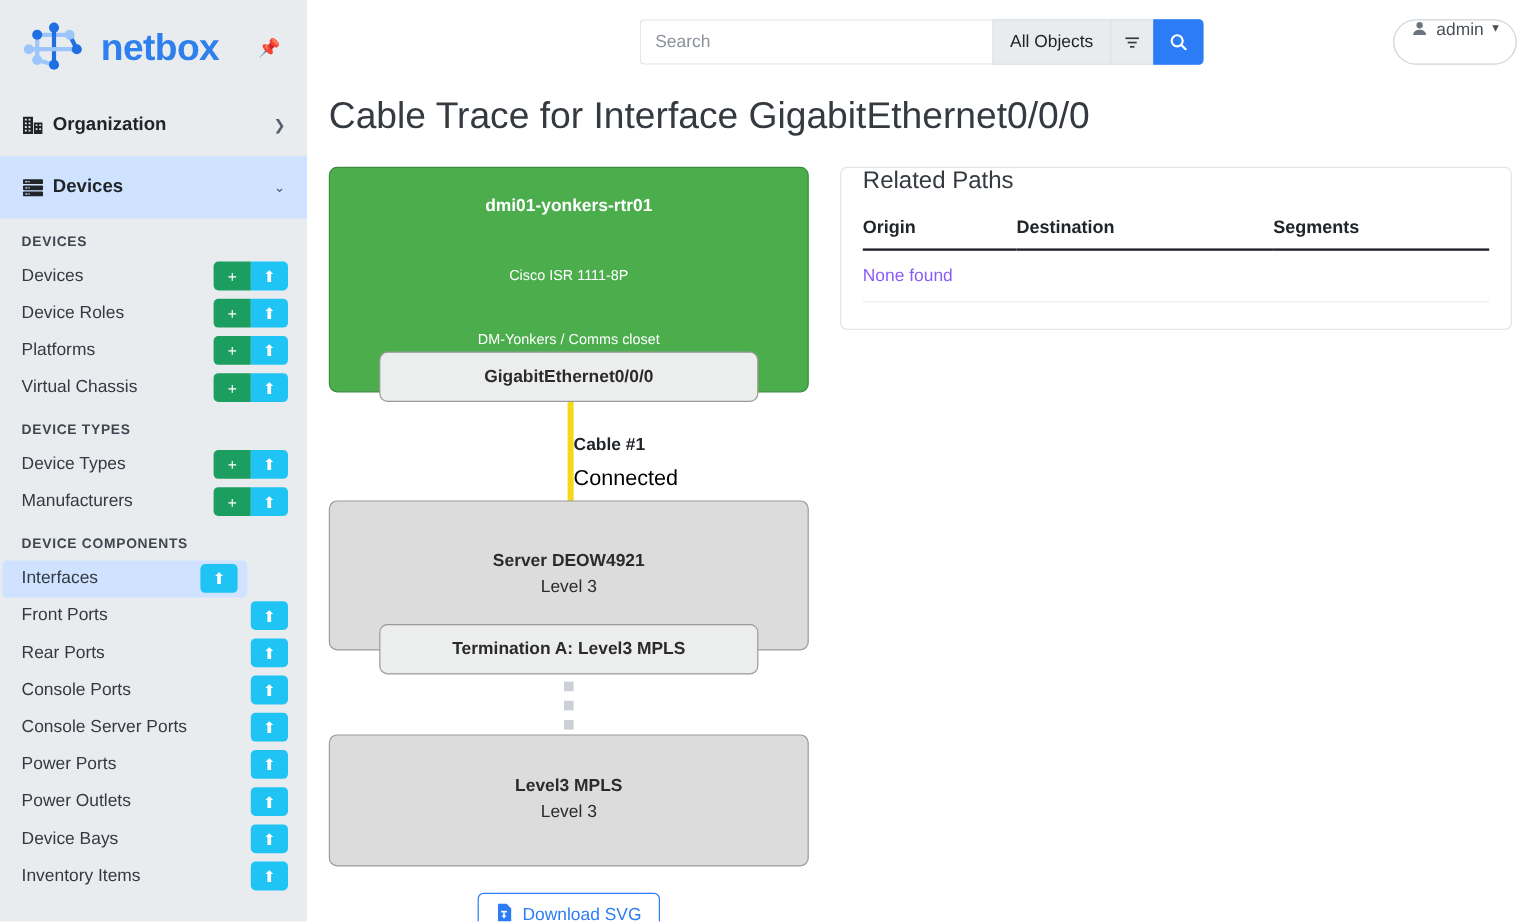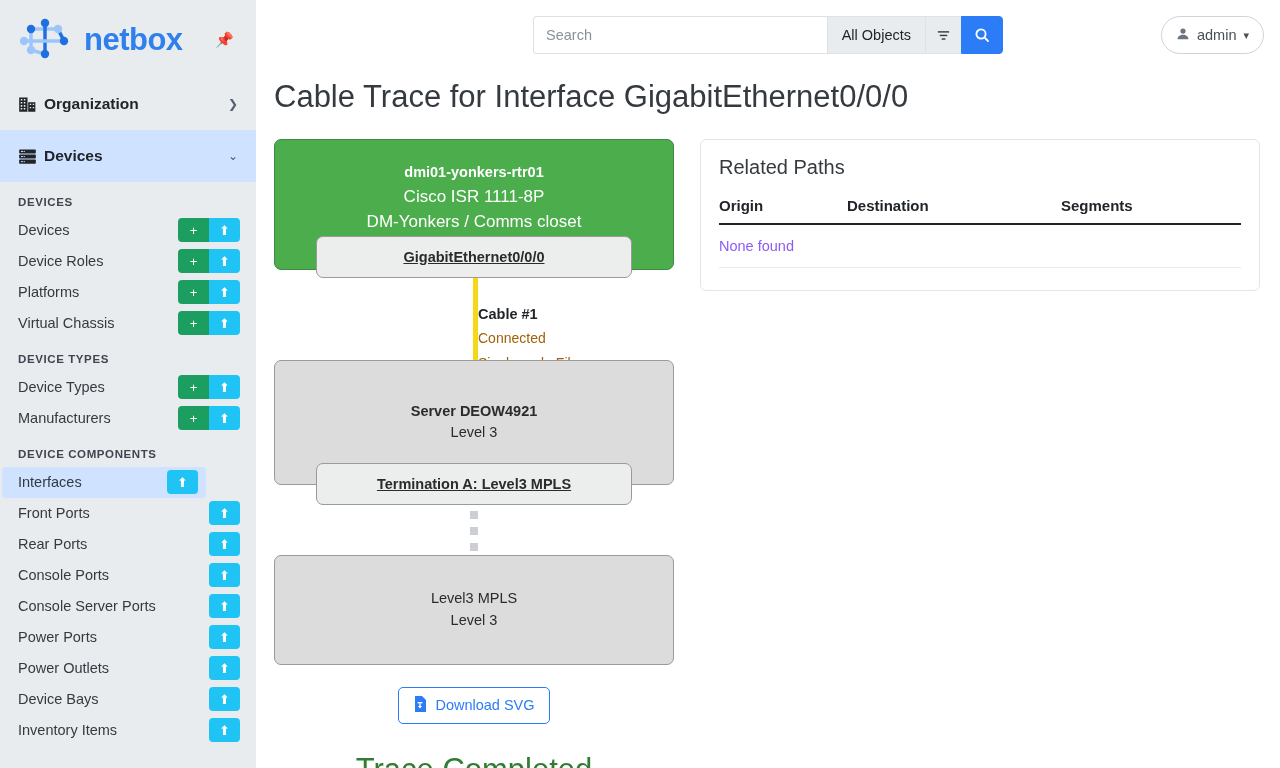--- a/index.html
+++ b/index.html
@@ -96,59 +96,59 @@
     width: 36px; background: #e9ecef; border: 1px solid #dee2e6; border-right: none;
     cursor: pointer; color: #343a40;
   }
   .search-go {
     width: 42px; background: #2b7cf6; border: 1px solid #2b7cf6;
     border-radius: 0 4px 4px 0; display: flex; align-items: center;
     justify-content: center; cursor: pointer;
   }
   .user-btn {
     position: absolute; right: 16px; top: 16px;
-    height: 38px; display: flex; align-items: center; gap: 7px;
+    height: 38px; display: flex; align-items: flex-start; gap: 7px;
     padding: 0 14px; border: 1px solid #ced4da; border-radius: 19px;
     background: #fff; color: #495057; font-size: 14.5px; cursor: pointer;
   }
 
   .page-title {
     font-size: 31px; font-weight: 400; color: #343a40;
     padding: 8px 0 0 18px; line-height: 1.25;
   }
 
   .content { display: flex; padding: 22px 20px 0 18px; gap: 26px; }
   .trace-col { width: 400px; flex: 0 0 400px; }
   .related-col { flex: 1; }
 
   
   .trace { position: relative; }
   .node-device {
     background: #4bad4b; border: 1px solid #3d8b40; border-radius: 7px;
     padding: 22px 14px 34px; text-align: center; color: #fff;
   }
   .node-device .nd-name { font-size: 14.5px; font-weight: 700; line-height: 1.5; }
-  .node-device .nd-sub { font-size: 17px; font-weight: 400; line-height: 1.5; }
+  .node-device .nd-sub { font-size: 12px; font-weight: 400; line-height: 1.5; margin-top: 36px; }
 
   .term-box {
     background: #eceded; border: 1px solid #9a9a9a; border-radius: 7px;
     text-align: center; font-size: 14.5px; font-weight: 700; color: #2b2b2b;
     padding: 12px 23px; width: 316px; margin: 0 auto;
-    position: relative; z-index: 3; text-decoration: underline;
+    position: relative; z-index: 3;
   }
   .iface-box { margin-top: -34px; }
 
   .cable-row { position: relative; height: 104px; }
   .cable-line {
     position: absolute; left: 199px; top: 0; width: 5px; height: 104px;
     background: #f5d818;
   }
   .cable-info { position: absolute; left: 204px; top: 24px; text-align: left; }
   .cable-info .ci-title { font-size: 14.5px; font-weight: 700; color: #212529; line-height: 1.72; }
-  .cable-info .ci-line { font-size: 14px; color: #a16207; line-height: 1.72; }
+  .cable-info .ci-line { font-size: 18px; color: #000000; line-height: 1.72; }
 
   .circuit-wrap { position: relative; margin-top: -2px; }
   .circuit-box {
     background: #dcdcdc; border: 1px solid #9a9a9a; border-radius: 7px;
     text-align: center; color: #2b2b2b; padding: 40px 10px;
     margin-top: -22px; margin-bottom: -22px; position: relative; z-index: 1;
   }
   .circuit-box .cb-name { font-size: 14.5px; font-weight: 700; line-height: 1.5; }
   .circuit-box .cb-sub { font-size: 14.5px; font-weight: 400; line-height: 1.5; }
 
@@ -156,38 +156,38 @@
     height: 48px; display: flex; flex-direction: column;
     align-items: center; justify-content: center; gap: 8px;
     margin-top: 2px;
   }
   .dot-sq { width: 8px; height: 8px; background: #ccd0d6; }
 
   .node-provider {
     background: #dcdcdc; border: 1px solid #9a9a9a; border-radius: 7px;
     text-align: center; color: #2b2b2b; padding: 32px 10px;
   }
-  .node-provider .np-name { font-size: 14.5px; font-weight: 400; line-height: 1.5; }
+  .node-provider .np-name { font-size: 14.5px; font-weight: 700; line-height: 1.5; }
   .node-provider .np-sub { font-size: 14.5px; font-weight: 400; line-height: 1.5; }
 
   .dl-wrap { text-align: center; padding-top: 22px; }
   .dl-btn {
     display: inline-flex; align-items: center; gap: 8px;
     border: 1px solid #2b7cf6; color: #2b7cf6; background: #fff;
     border-radius: 5px; padding: 8px 14px; font-size: 14.5px; cursor: pointer;
   }
   .trace-status {
     text-align: center; color: #2e7d32; font-size: 31px;
     font-weight: 400; padding-top: 28px;
   }
 
   
   .card {
     border: 1px solid #e3e5e8; border-radius: 6px; background: #fff;
-    padding: 16px 18px 22px;
+    padding: 0 18px 22px;
   }
   .card-title { font-size: 20px; color: #343a40; font-weight: 400; padding-bottom: 18px; }
   table.rp { width: 100%; border-collapse: collapse; }
   table.rp th {
     text-align: left; font-size: 15px; font-weight: 700; color: #212529;
     padding: 0 0 9px 0; border-bottom: 2px solid #212529;
   }
   table.rp th.c1 { width: 128px; }
   table.rp th.c2 { width: 214px; }
   table.rp td {

